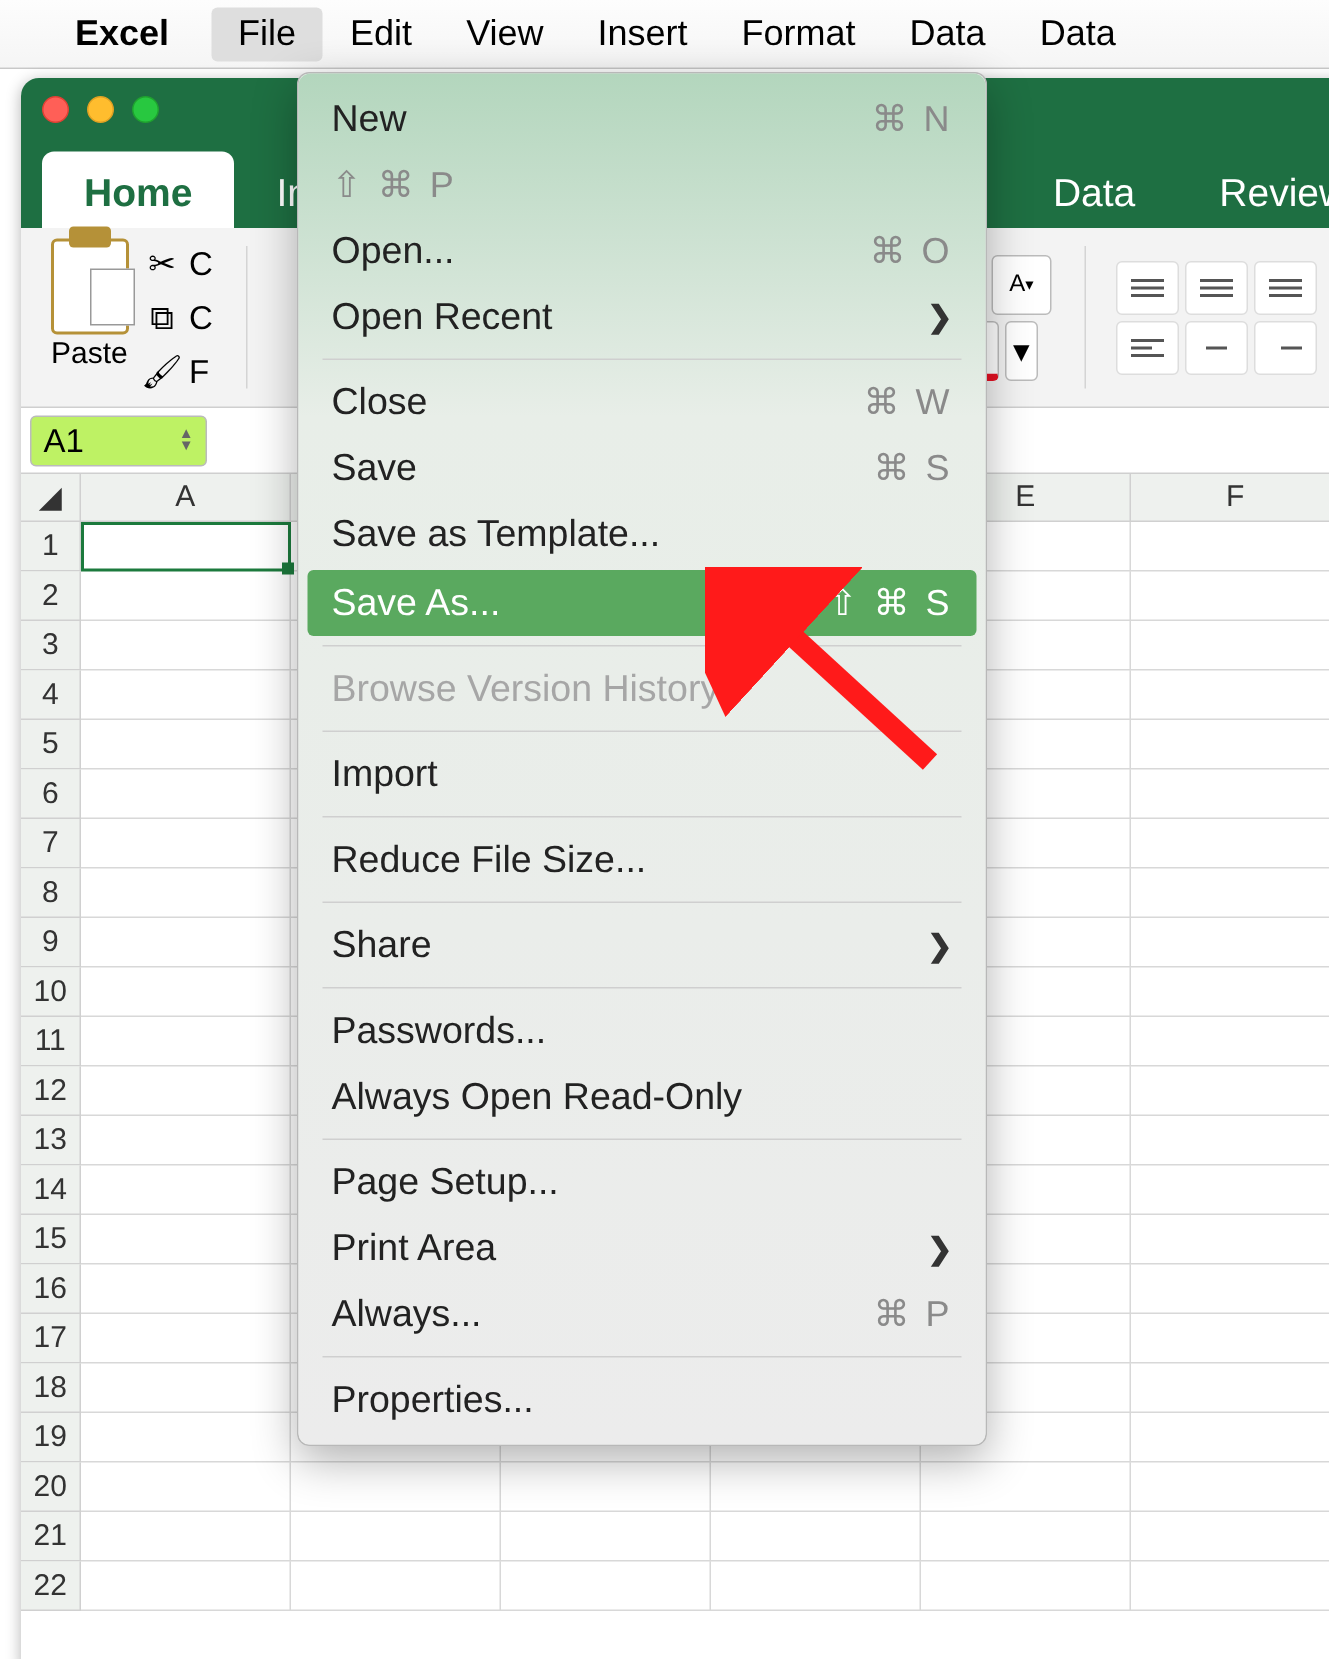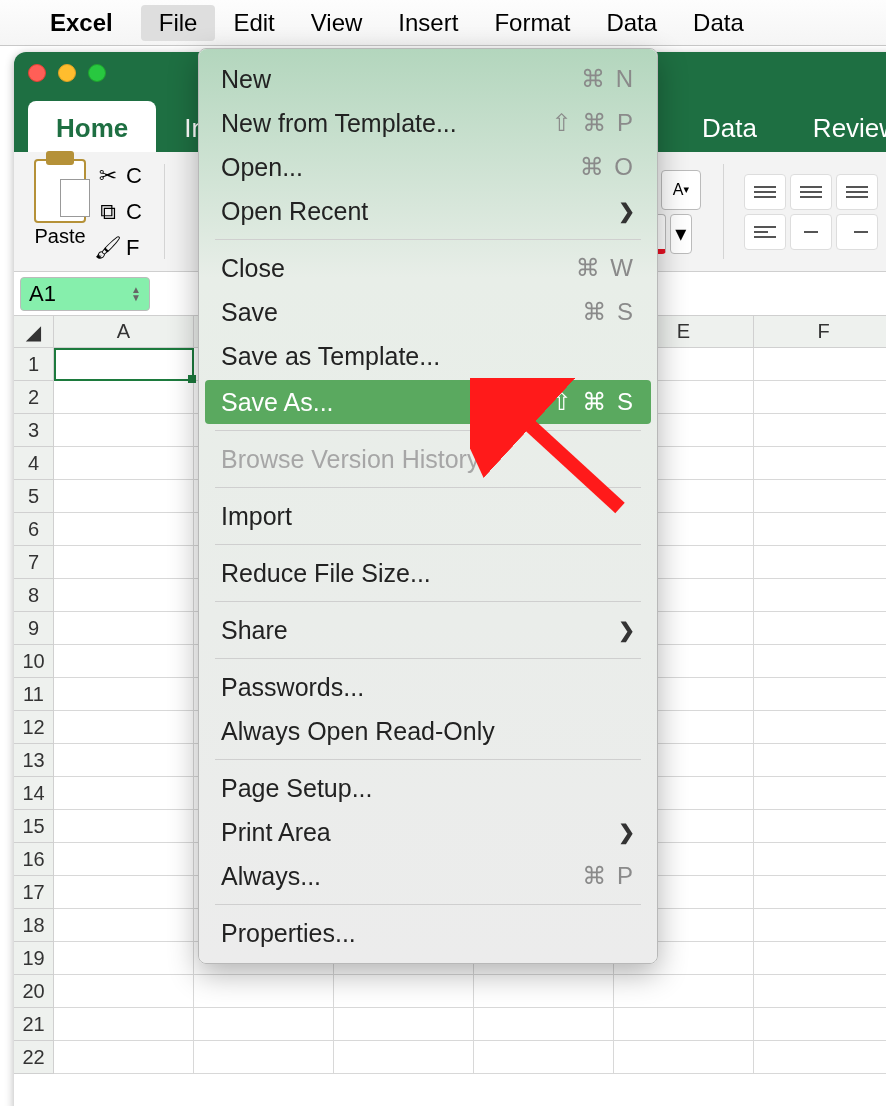--- a/index.html
+++ b/index.html
@@ -90,21 +90,21 @@
   display: flex;
   flex-direction: column;
   align-items: center;
   padding: 0 10px;
 }
 .ribbon-sep {
   width: 1px;
   height: 95px;
   background: #d4d4d4;
 }
-.paste-btn { display: flex; flex-direction: column; align-items: center; gap:2px; font-size: 20px;}
+.paste-btn { display: flex; flex-direction: column; align-items: flex-start; gap:2px; font-size: 20px;}
 .clipboard-icon {
   width: 52px; height: 64px;
   background:#fff;
   border:2px solid #b59138;
   border-radius:4px;
   position:relative;
 }
 .clipboard-icon::before{
   content:"";position:absolute;top:-10px;left:10px;right:10px;height:14px;
   background:#b59138;border-radius:3px;
@@ -123,21 +123,21 @@
 .font-a-red{border-bottom:5px solid #e81123;}
 
 .align-grid { display:grid; grid-template-columns:repeat(3,42px); gap:4px;}
 .align-btn{width:42px;height:36px;border:1px solid #ddd;background:#fff;border-radius:4px;
   display:flex;align-items:center;justify-content:center;}
 .align-lines{display:flex;flex-direction:column;gap:3px;width:22px;}
 .align-lines span{height:2px;background:#555;display:block;}
 
 
 .namebox-row{height:44px;border-bottom:1px solid #cfcfcf;display:flex;align-items:center;padding:0 6px;}
-.namebox{width:130px;height:34px;border:1px solid #bbb;background:#86efac;display:flex;align-items:center;justify-content:space-between;padding:0 8px;font-size:22px;border-radius:4px;}
+.namebox{width:118px;height:34px;border:1px solid #bbb;background:#bef264;display:flex;align-items:center;justify-content:space-between;padding:0 8px;font-size:22px;border-radius:4px;}
 .namebox .stepper{display:flex;flex-direction:column;font-size:10px;line-height:8px;color:#666;}
 .formula-bar{flex:1;height:34px;margin-left:12px;}
 
 
 .sheet{display:flex;}
 .rowhdrs{display:flex;flex-direction:column;}
 .corner,.colhdr,.rowhdr{background:#eef1ee;border:1px solid #d0d0d0;border-top:none;border-left:none;display:flex;align-items:center;justify-content:center;font-size:20px;color:#333;}
 .corner{width:40px;height:32px;}
 .colhdrs{display:flex;}
 .colhdr{height:32px;width:140px;}
@@ -533,21 +533,20 @@
     </div>
   </div>
 </div>
 
 <div class="dropdown" id="file-menu">
     <div class="menu-item">
       <span>New</span>
       <span class="shortcut">⌘ N</span>
     </div>
     <div class="menu-item">
-      <span>New from Template...</span>
       <span class="shortcut">⇧ ⌘ P</span>
     </div>
     <div class="menu-item">
       <span>Open...</span>
       <span class="shortcut">⌘ O</span>
     </div>
     <div class="menu-item">
       <span>Open Recent</span>
       <span class="submenu-arrow">❯</span>
     </div>

